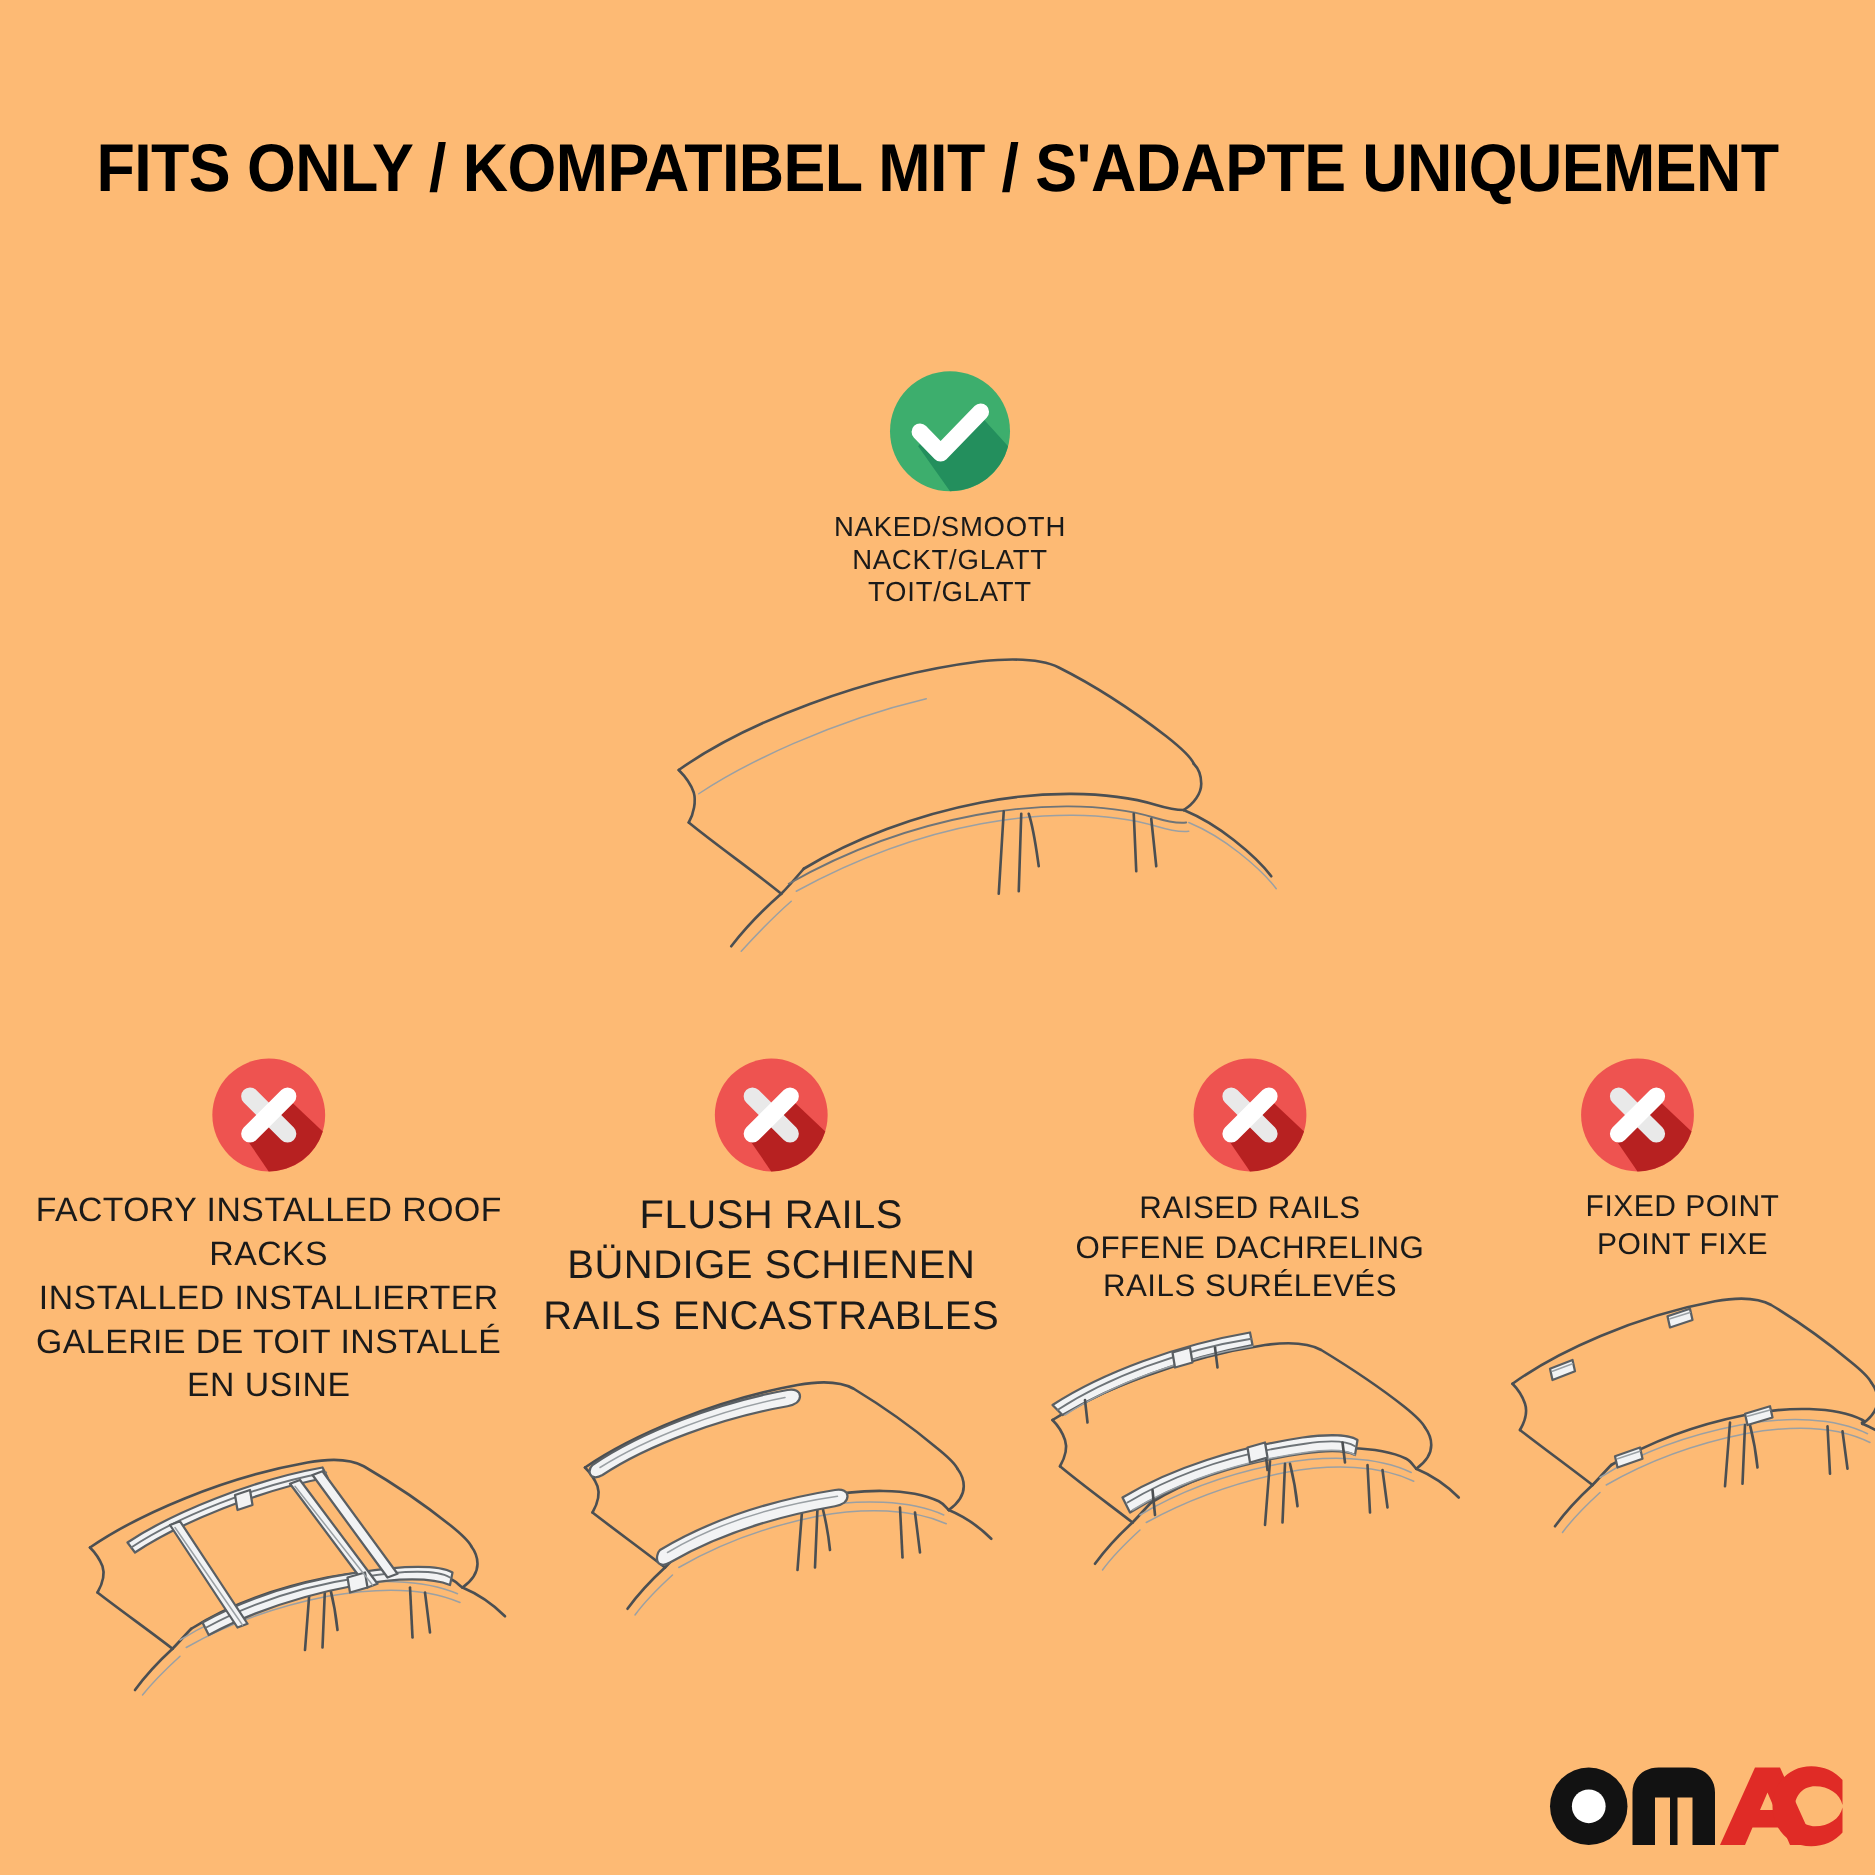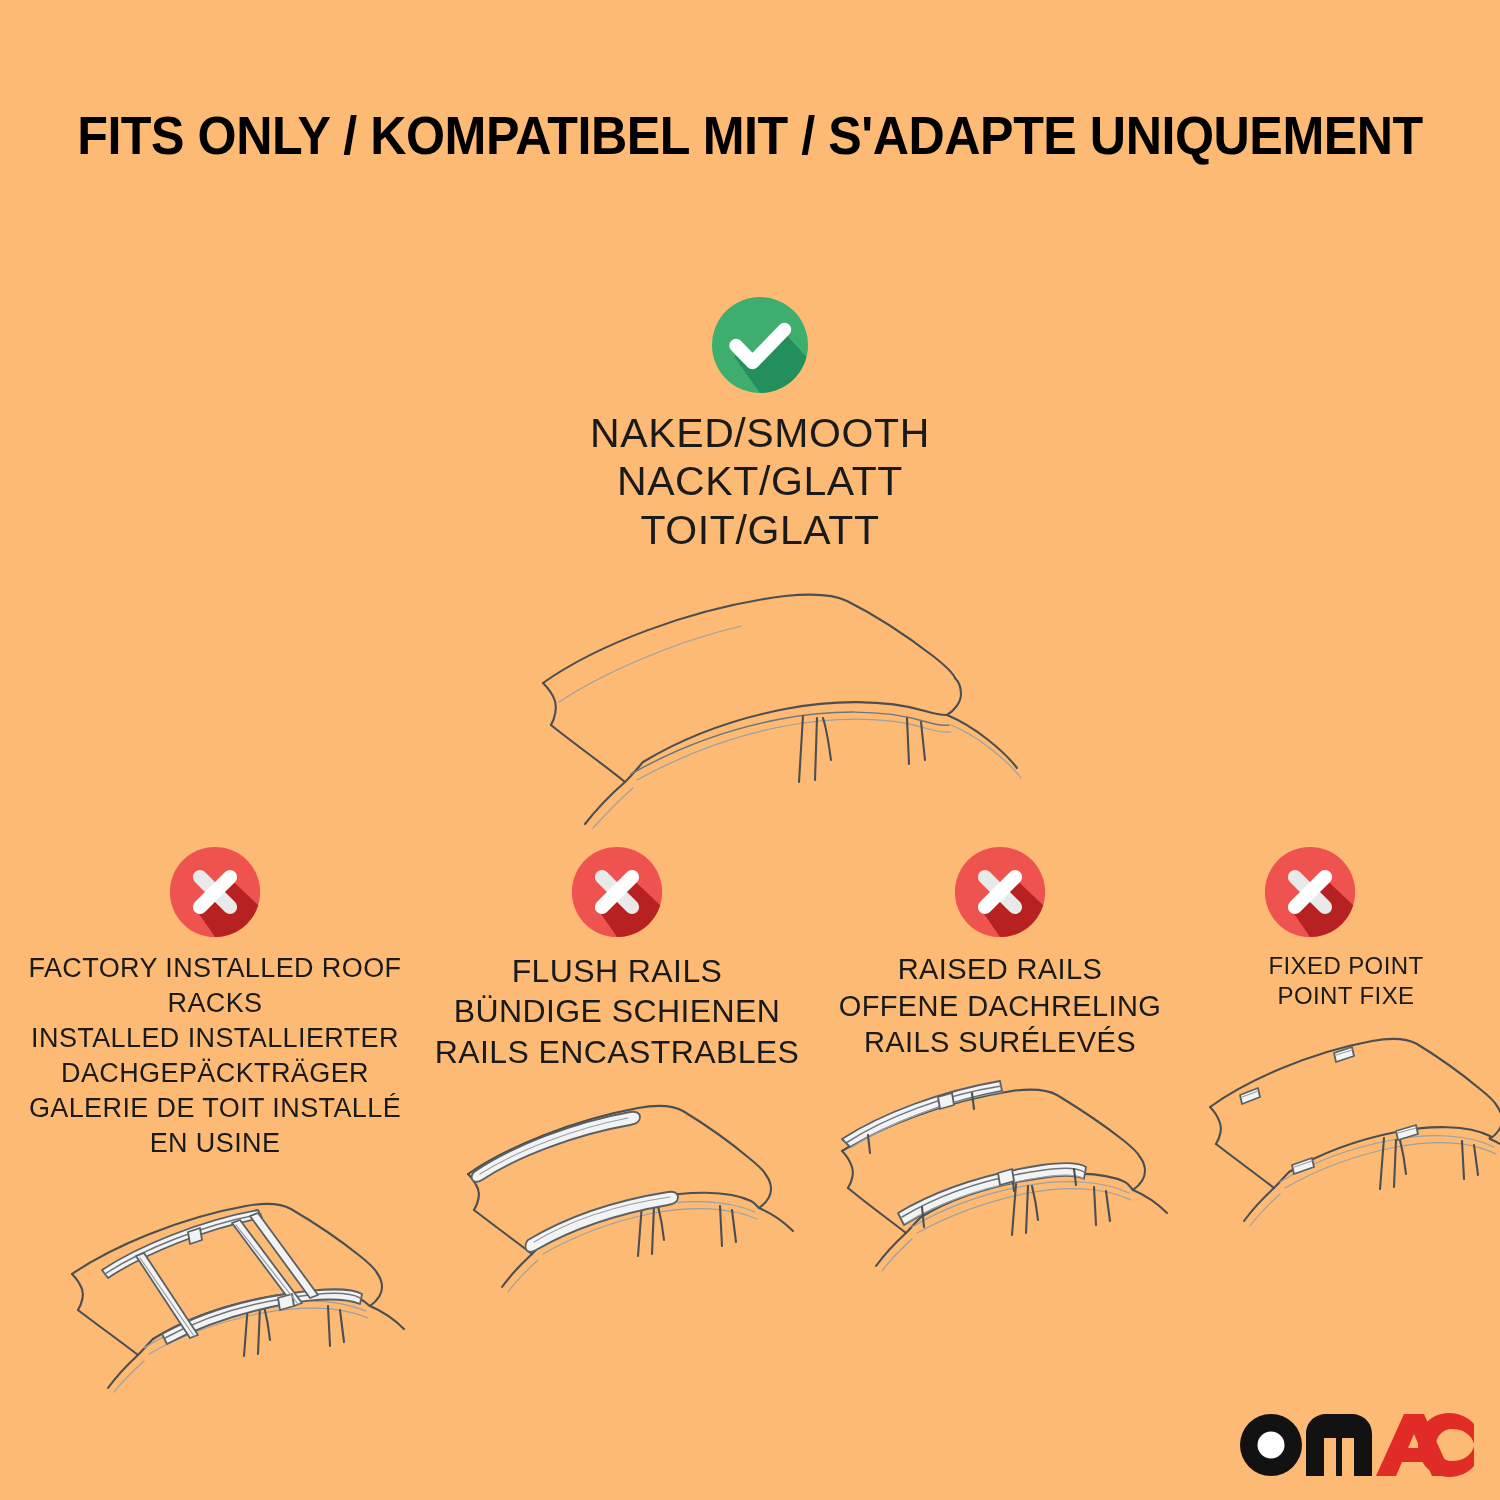--- a/index.html
+++ b/index.html
@@ -49,21 +49,21 @@
     margin: 0 auto;
     position: relative;
   }
   .caption {
     font-family: "Liberation Sans", "DejaVu Sans", sans-serif;
     font-weight: 400;
     color: #1a1a1a;
     line-height: 1.18;
   }
   .hero .caption {
-    font-size: 41px;
+    font-size: 22px;
     margin-top: 14px;
     letter-spacing: 0.6px;
   }
   .hero .caption div { display: block; }
   .hero-art {
     margin-top: 14px;
     width: 610px;
     height: 260px;
   }
 
@@ -96,21 +96,21 @@
   .col-1 .x-icon-wrap { margin-left: 138px; margin-right: auto; }
   .col-2 .x-icon-wrap { margin-left: 141px; margin-right: auto; }
   .col-3 .x-icon-wrap { margin-left: 67px;  margin-right: auto; }
 
   .col .caption {
     margin-top: 12px;
     letter-spacing: 0.4px;
   }
   .col-0 .caption { font-size: 27px; line-height: 1.30; }
   .col-1 .caption { font-size: 32px;   line-height: 1.26; }
-  .col-2 .caption { font-size: 29px;   line-height: 1.26; }
+  .col-2 .caption { font-size: 25px;   line-height: 1.26; }
   .col-3 .caption { font-size: 24px;   line-height: 1.26; }
 
   .col-art {
     margin-top: 16px;
     width: 100%;
     height: 210px;
   }
   .col-0 .col-art { height: 215px; }
 
   
@@ -192,21 +192,20 @@
         <svg viewBox="0 0 100 100" width="94" height="94">
           <circle cx="50" cy="50" r="48" fill="#EE5350"></circle>
           <path d="M50 98 A48 48 0 0 0 96 64 L62 32 L40 52 L28 66 Z" fill="#B01C1C" opacity="0.9"></path>
           <path d="M34 34 L66 66" stroke="#E9E9E9" stroke-width="15" stroke-linecap="round"></path>
           <path d="M66 34 L34 66" stroke="#FFFFFF" stroke-width="15" stroke-linecap="round"></path>
         </svg>
       </div>
       <div class="caption">
         <div>FACTORY INSTALLED ROOF RACKS</div>
         <div>INSTALLED INSTALLIERTER</div>
-        <div>DACHGEPÄCKTRÄGER</div>
         <div>GALERIE DE TOIT INSTALLÉ EN USINE</div>
       </div>
       <div class="col-art">
         <svg viewBox="0 0 410 215" width="410" height="215">
 
           <path class="ln" d="M62 96 C100 70 168 40 236 28 C258 24 272 26 281 31 C305 45 330 62 350 78 C360 86 365 91 367 95"></path>
           <path class="ln" d="M367 95 C370 99 372 104 372 109 C372 116 367 123 360 128"></path>
           <path class="ln" d="M62 96 C67 101 70 106 72 111 C74 117 72 125 68 132"></path>
           <path class="ln" d="M68 132 C86 146 110 163 128 177"></path>
           <path class="ln" d="M128 177 C133 172 138 166 143 161"></path>

